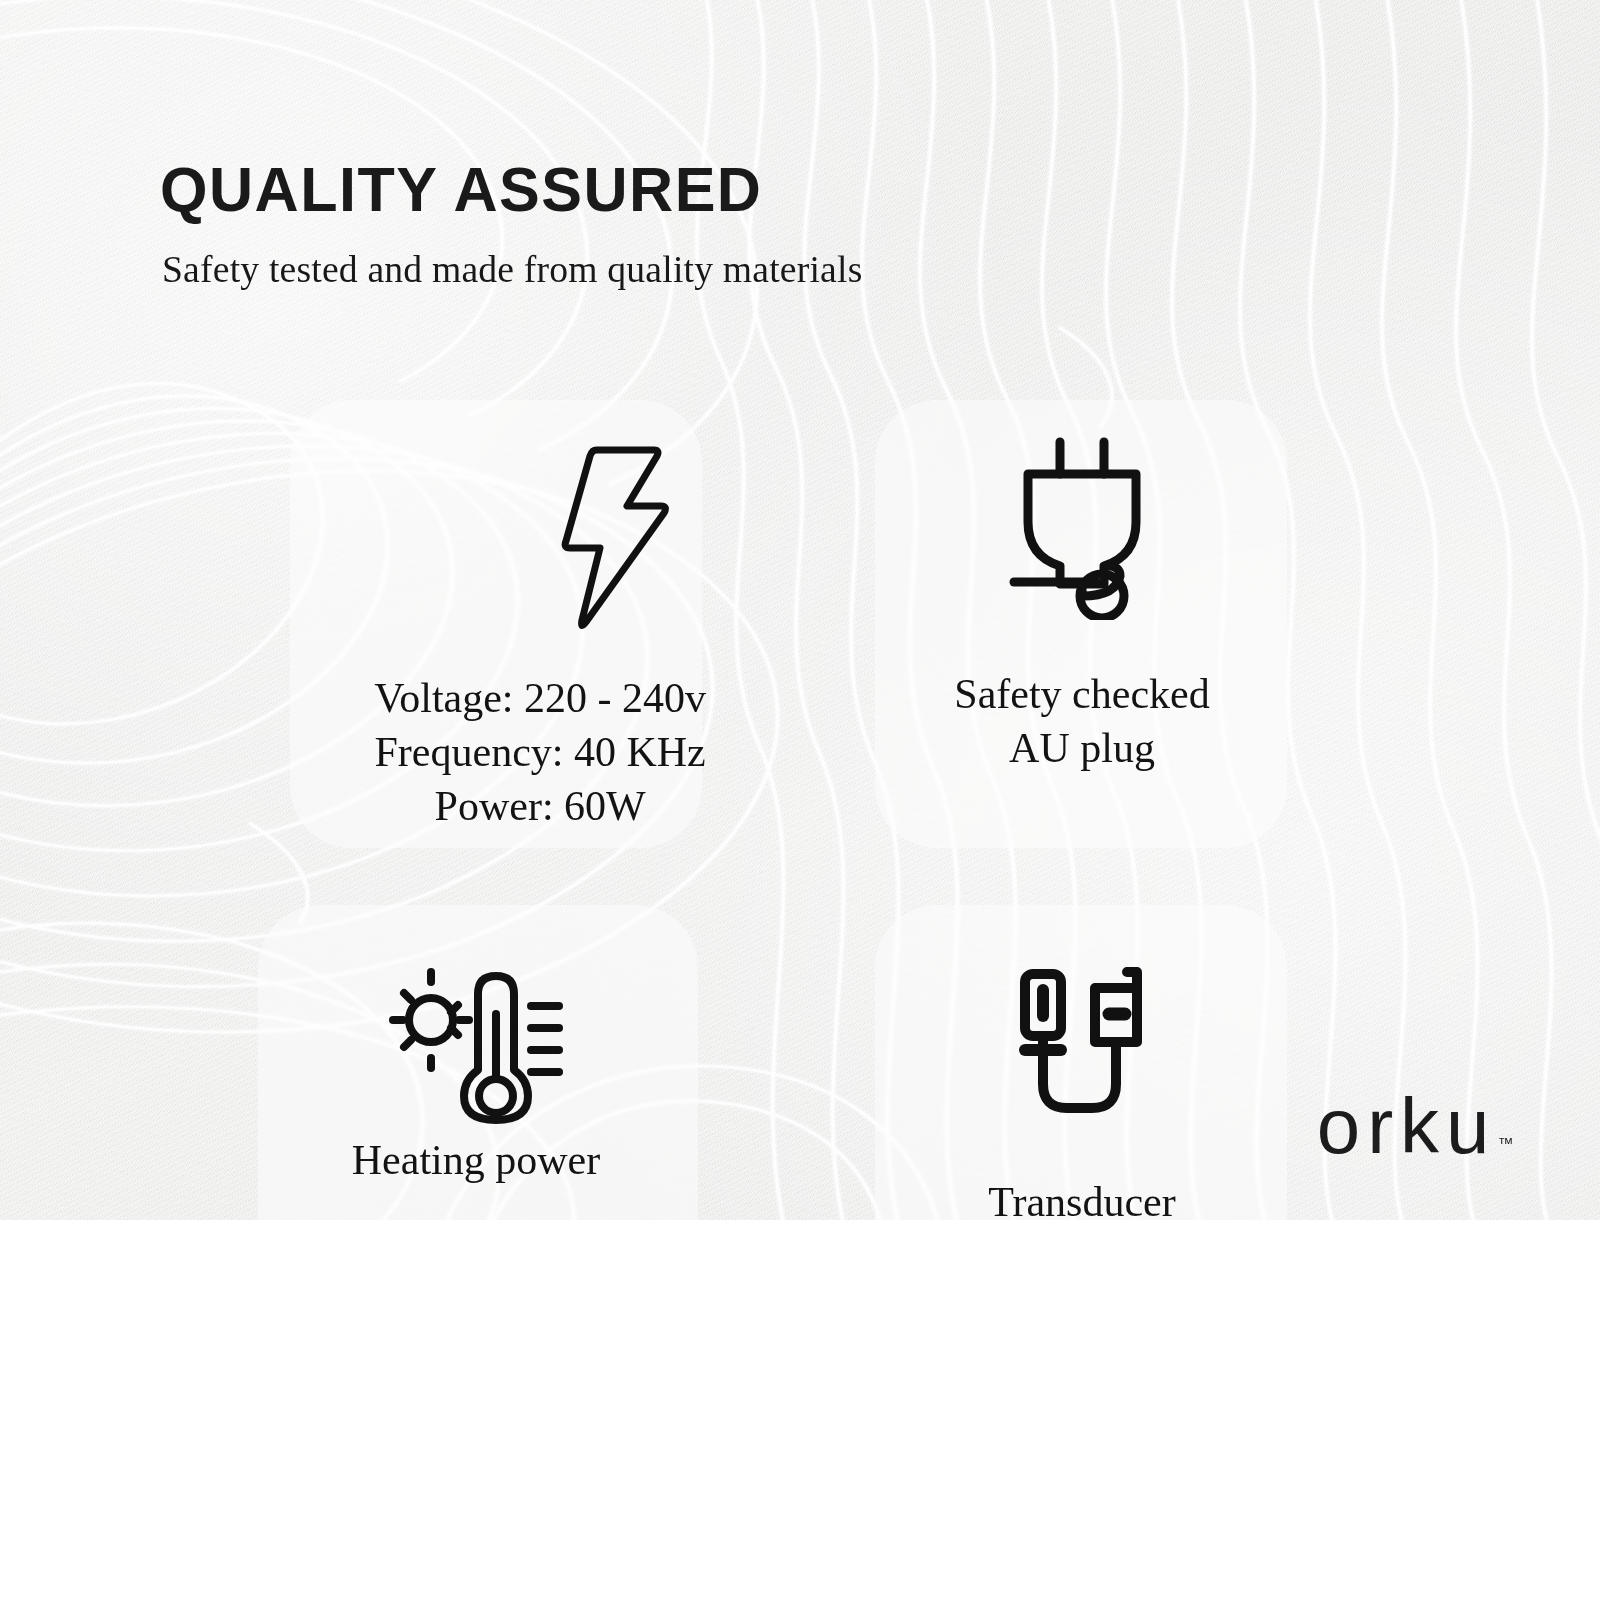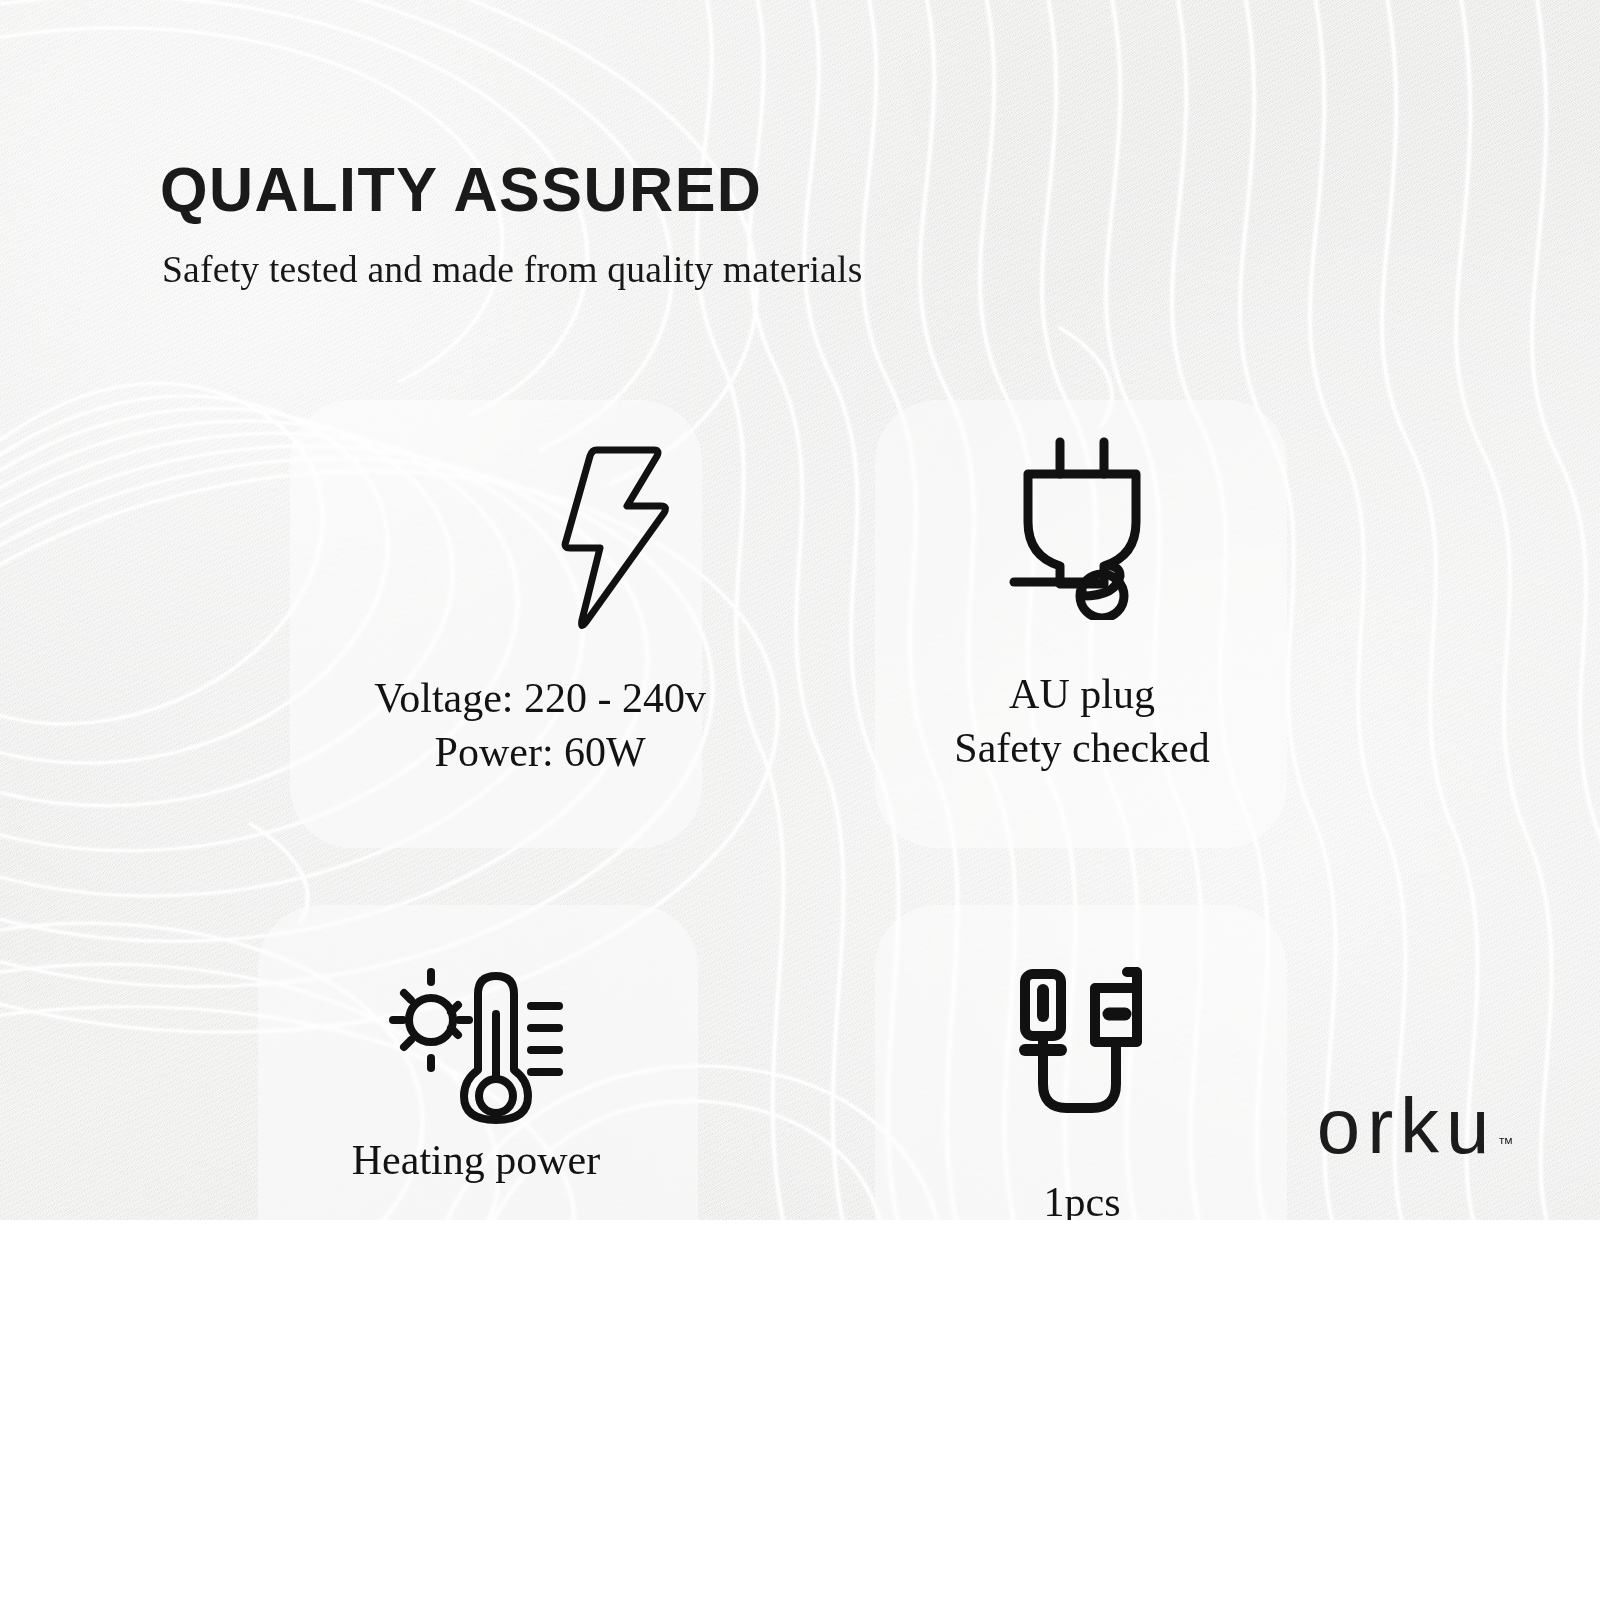--- a/index.html
+++ b/index.html
@@ -211,20 +211,21 @@
   </div>
 
   <div class="feature" id="feature-voltage">
     <span class="feature-icon">
       <svg width="176" height="190" viewBox="0 0 176 190" xmlns="http://www.w3.org/2000/svg">
         <path d="M66.5 10 L124 10 Q130 10 127 16 L97 66 L131 66 Q138 66 134 73 L56 182 Q50 190 52 180 L70 108 L40 108 Q33 108 36 101 L60 16 Q62 10 66.5 10 Z" fill="none" stroke="#111111" stroke-width="7" stroke-linejoin="round" stroke-linecap="round"></path>
       </svg>
     </span>
     <span class="feature-caption">
       <span class="caption-line">Voltage: 220 - 240v</span>
+      <span class="caption-line">Frequency: 40 KHz</span>
       <span class="caption-line">Power: 60W</span>
     </span>
   </div>
 
   <div class="feature" id="feature-plug">
     <span class="feature-icon">
       <svg width="180" height="190" viewBox="0 0 180 190" xmlns="http://www.w3.org/2000/svg">
         <g fill="none" stroke="#111111" stroke-width="9" stroke-linecap="round" stroke-linejoin="round">
 
           <path d="M68 12 L68 44"></path>
@@ -236,22 +237,22 @@
 
           <path d="M90 166 Q124 166 128 146 Q128 136 116 136"></path>
 
           <path d="M22 152 L104 152"></path>
 
           <circle cx="110" cy="166" r="22"></circle>
         </g>
       </svg>
     </span>
     <span class="feature-caption">
+      <span class="caption-line">Safety checked</span>
       <span class="caption-line">AU plug</span>
-      <span class="caption-line">Safety checked</span>
     </span>
   </div>
 
   <div class="feature" id="feature-heating">
     <span class="feature-icon">
       <svg width="190" height="172" viewBox="0 0 190 172" xmlns="http://www.w3.org/2000/svg">
         <g fill="none" stroke="#111111" stroke-width="8" stroke-linecap="round" stroke-linejoin="round">
 
           <circle cx="50" cy="62" r="22"></circle>
 
@@ -299,20 +300,21 @@
 
           <path d="M112 56 L128 56" stroke-width="13"></path>
 
           <path d="M119 84 L119 104"></path>
 
           <path d="M46 100 L46 126 Q46 150 70 150 L95 150 Q119 150 119 126 L119 104"></path>
         </g>
       </svg>
     </span>
     <span class="feature-caption">
+      <span class="caption-line">Transducer</span>
       <span class="caption-line">1pcs</span>
     </span>
   </div>
 
   <div id="brand">
     <span id="brand-wordmark">orku</span>
     <span id="brand-tm">™</span>
   </div>
 
 </div>

